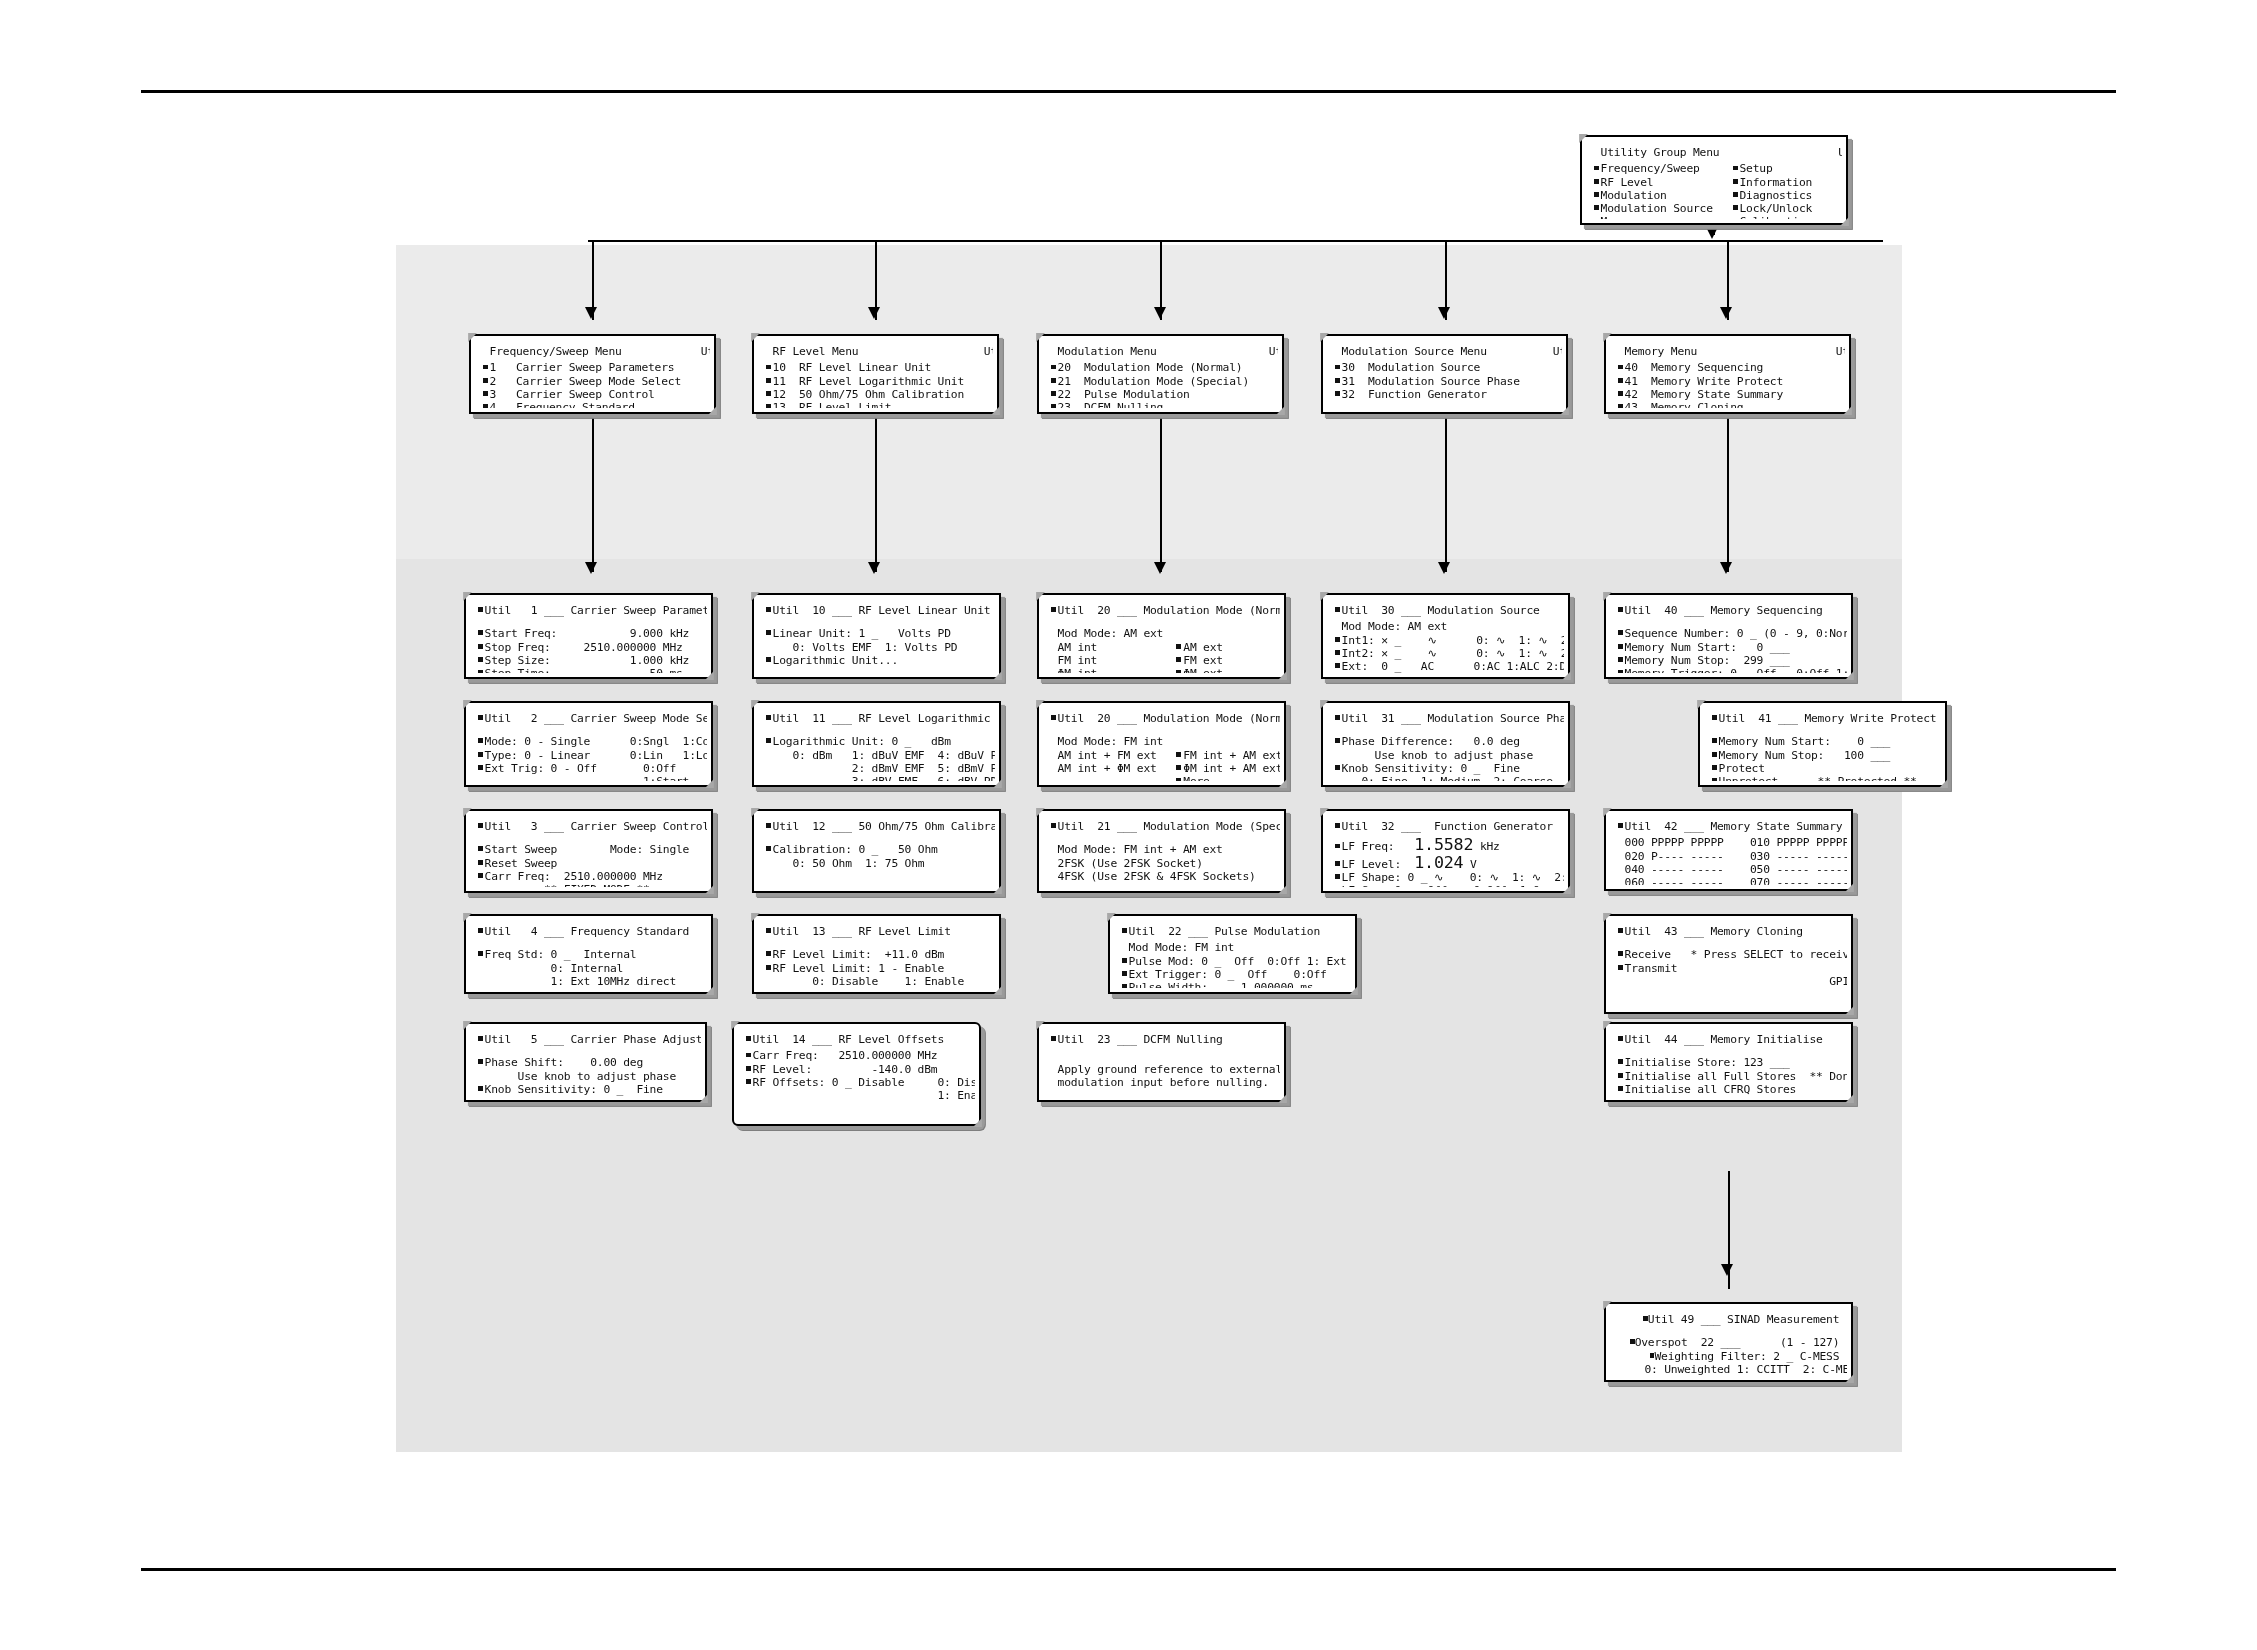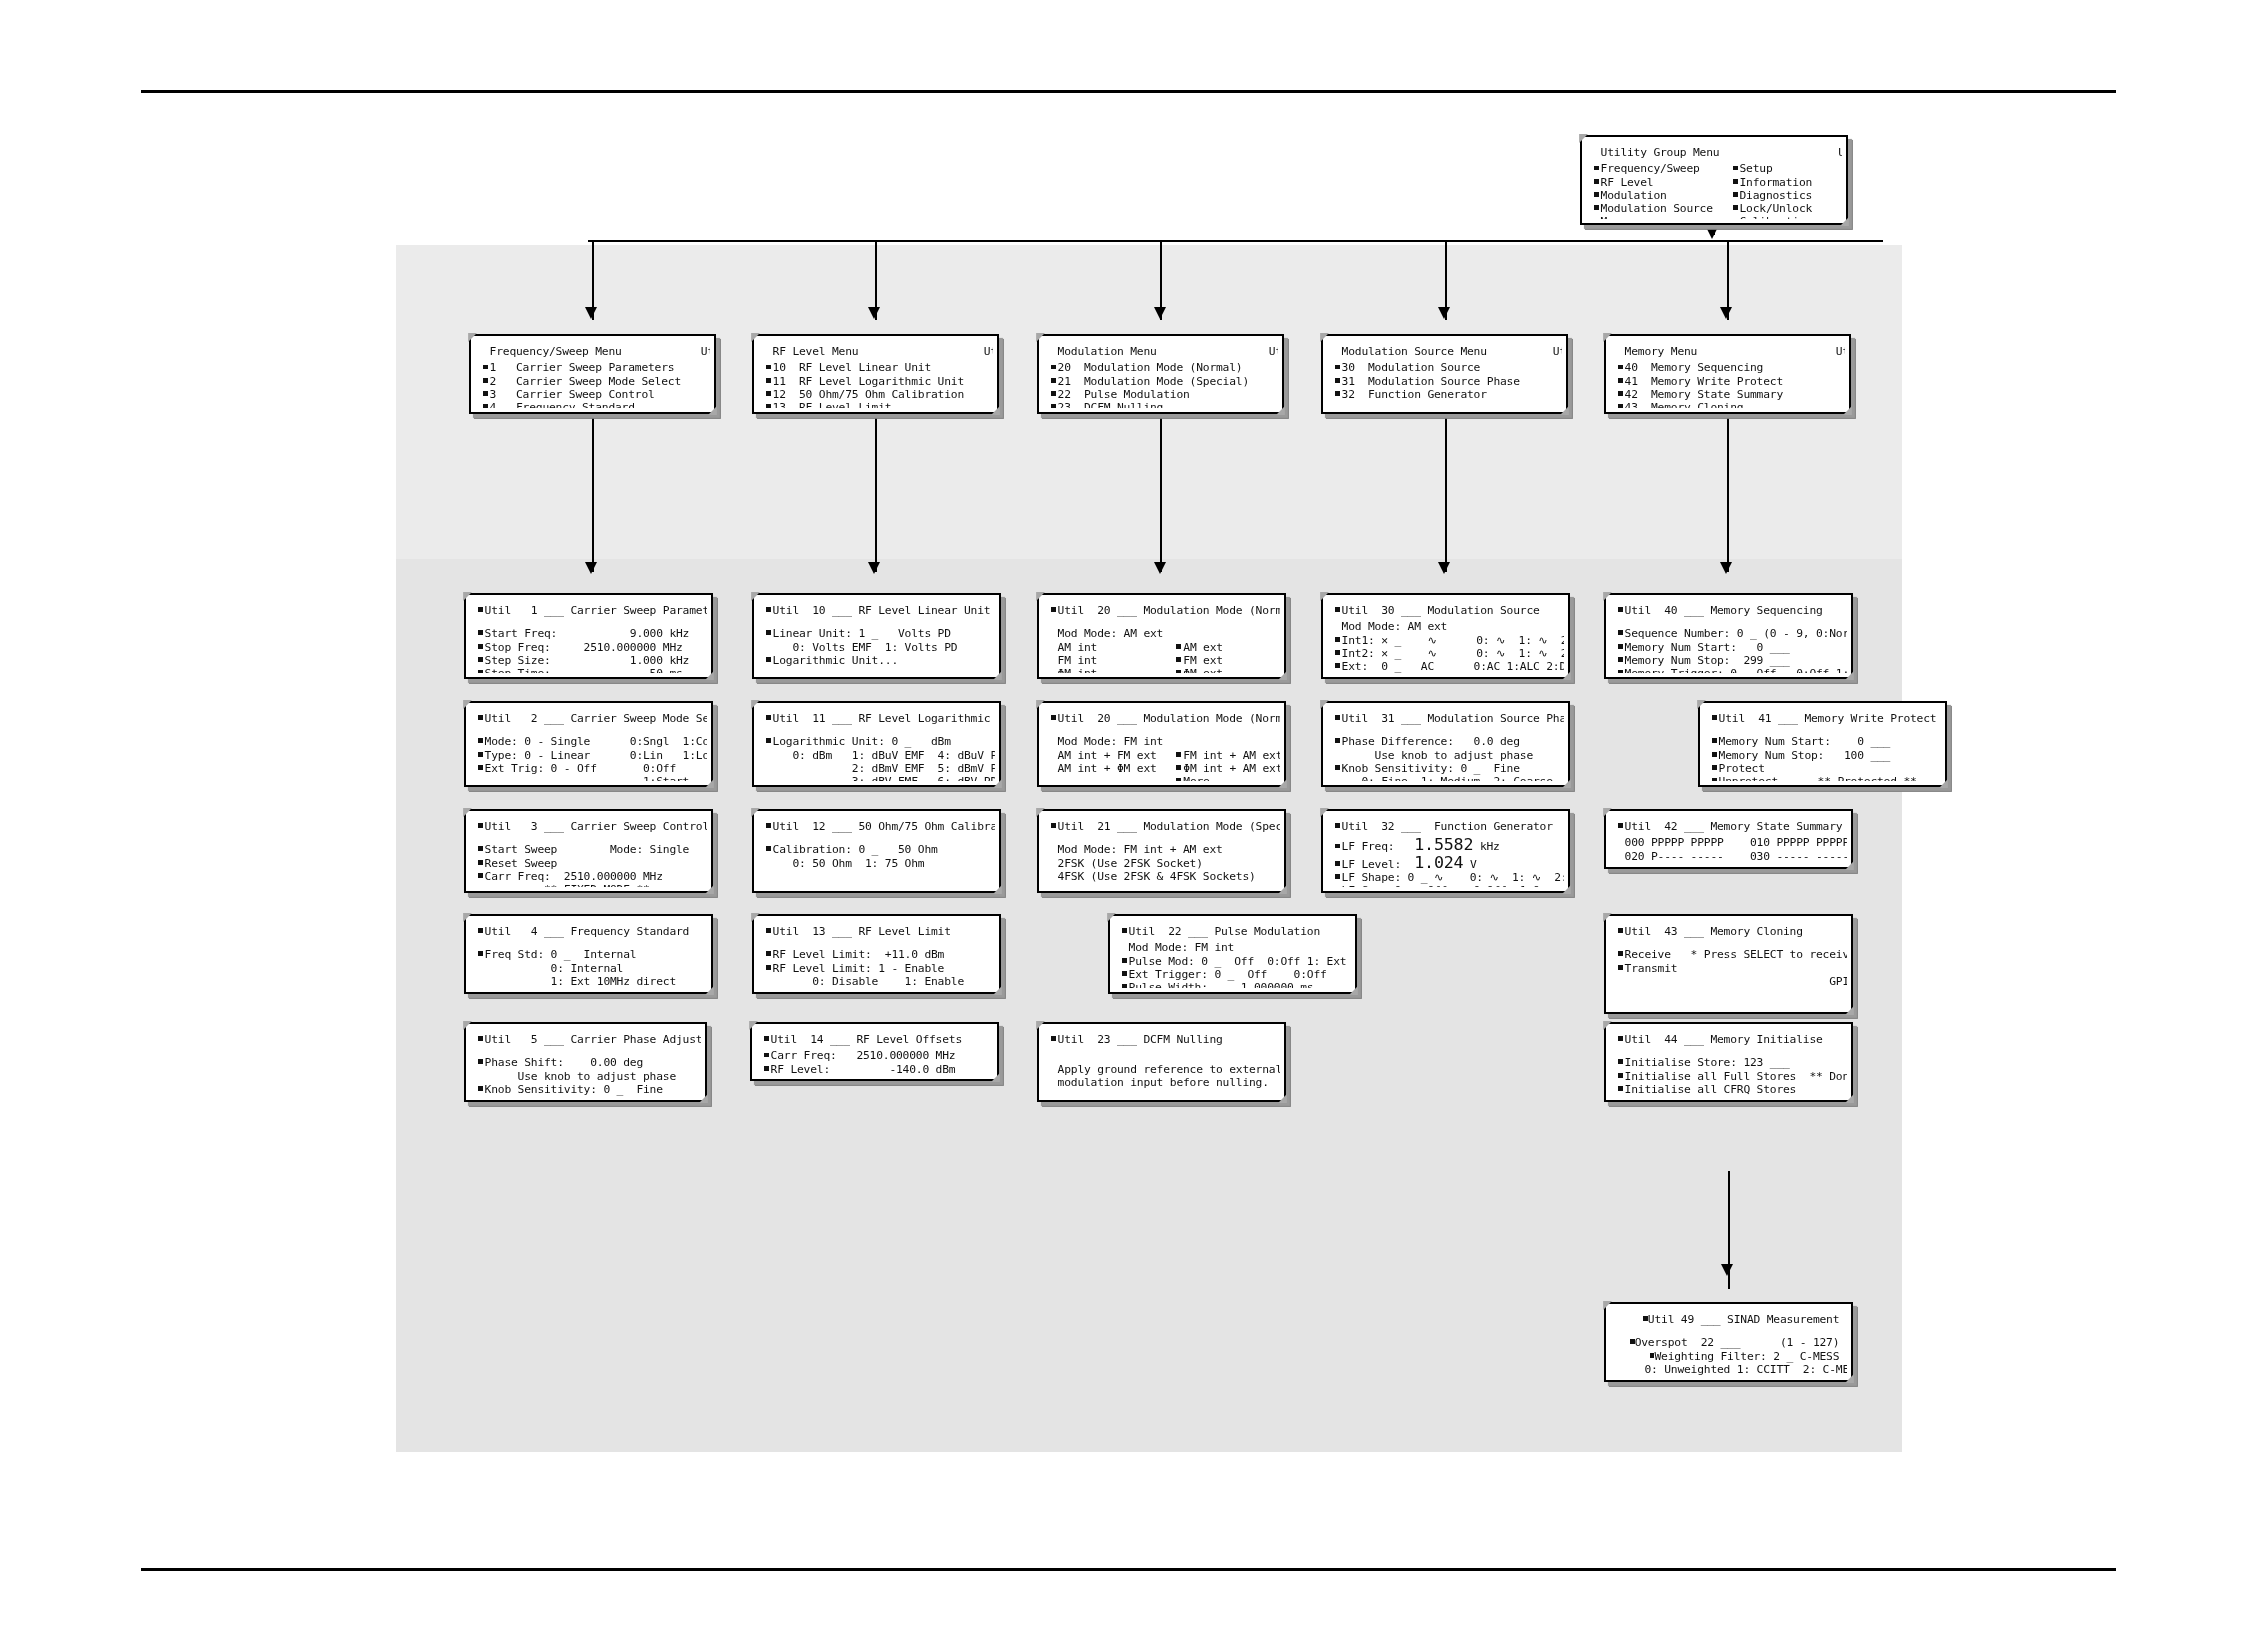--- a/index.html
+++ b/index.html
@@ -202,21 +202,21 @@
     </div>
     <div class="lcd" style="left: 752px; top: 914px; width: 249px; height: 80px;">
       <div class="lcd-inner">
         <div class="ln head"><span class="bul"><i></i></span>Util  13 ___ RF Level Limit</div>
         <div class="ln sp"></div>
         <div class="ln"><span class="bul"><i></i></span>RF Level Limit:  +11.0 dBm</div>
         <div class="ln"><span class="bul"><i></i></span>RF Level Limit: 1 - Enable</div>
         <div class="ln"><span class="bul"></span>      0: Disable    1: Enable</div>
       </div>
     </div>
-    <div class="lcd" style="left: 750px; top: 1022px; width: 249px; height: 59px;">
+    <div class="lcd" style="left: 732px; top: 1022px; width: 249px; height: 104px; border-radius: 6px;">
       <div class="lcd-inner">
         <div class="ln head"><span class="bul"><i></i></span>Util  14 ___ RF Level Offsets</div>
         <div class="ln"><span class="bul"><i></i></span>Carr Freq:   2510.000000 MHz</div>
         <div class="ln"><span class="bul"><i></i></span>RF Level:         -140.0 dBm</div>
         <div class="ln"><span class="bul"><i></i></span>RF Offsets: 0 _ Disable     0: Disable</div>
         <div class="ln"><span class="bul"></span>                            1: Enable</div>
       </div>
     </div>
     <div class="lcd" style="left: 1037px; top: 593px; width: 249px; height: 86px;">
       <div class="lcd-inner">
@@ -307,21 +307,21 @@
     <div class="lcd" style="left: 1698px; top: 701px; width: 249px; height: 86px;">
       <div class="lcd-inner">
         <div class="ln head"><span class="bul"><i></i></span>Util  41 ___ Memory Write Protect</div>
         <div class="ln sp"></div>
         <div class="ln"><span class="bul"><i></i></span>Memory Num Start:    0 ___</div>
         <div class="ln"><span class="bul"><i></i></span>Memory Num Stop:   100 ___</div>
         <div class="ln"><span class="bul"><i></i></span>Protect</div>
         <div class="ln"><span class="bul"><i></i></span>Unprotect      ** Protected **</div>
       </div>
     </div>
-    <div class="lcd" style="left: 1604px; top: 809px; width: 249px; height: 60px;">
+    <div class="lcd" style="left: 1604px; top: 809px; width: 249px; height: 82px;">
       <div class="lcd-inner">
         <div class="ln head"><span class="bul"><i></i></span>Util  42 ___ Memory State Summary</div>
         <div class="ln"><span class="bul"></span>000 PPPPP PPPPP    010 PPPPP PPPPP</div>
         <div class="ln"><span class="bul"></span>020 P---- -----    030 ----- -----</div>
         <div class="ln"><span class="bul"></span>040 ----- -----    050 ----- -----</div>
         <div class="ln"><span class="bul"></span>060 ----- -----    070 ----- -----</div>
       </div>
     </div>
     <div class="lcd" style="left: 1604px; top: 914px; width: 249px; height: 100px;">
       <div class="lcd-inner">

